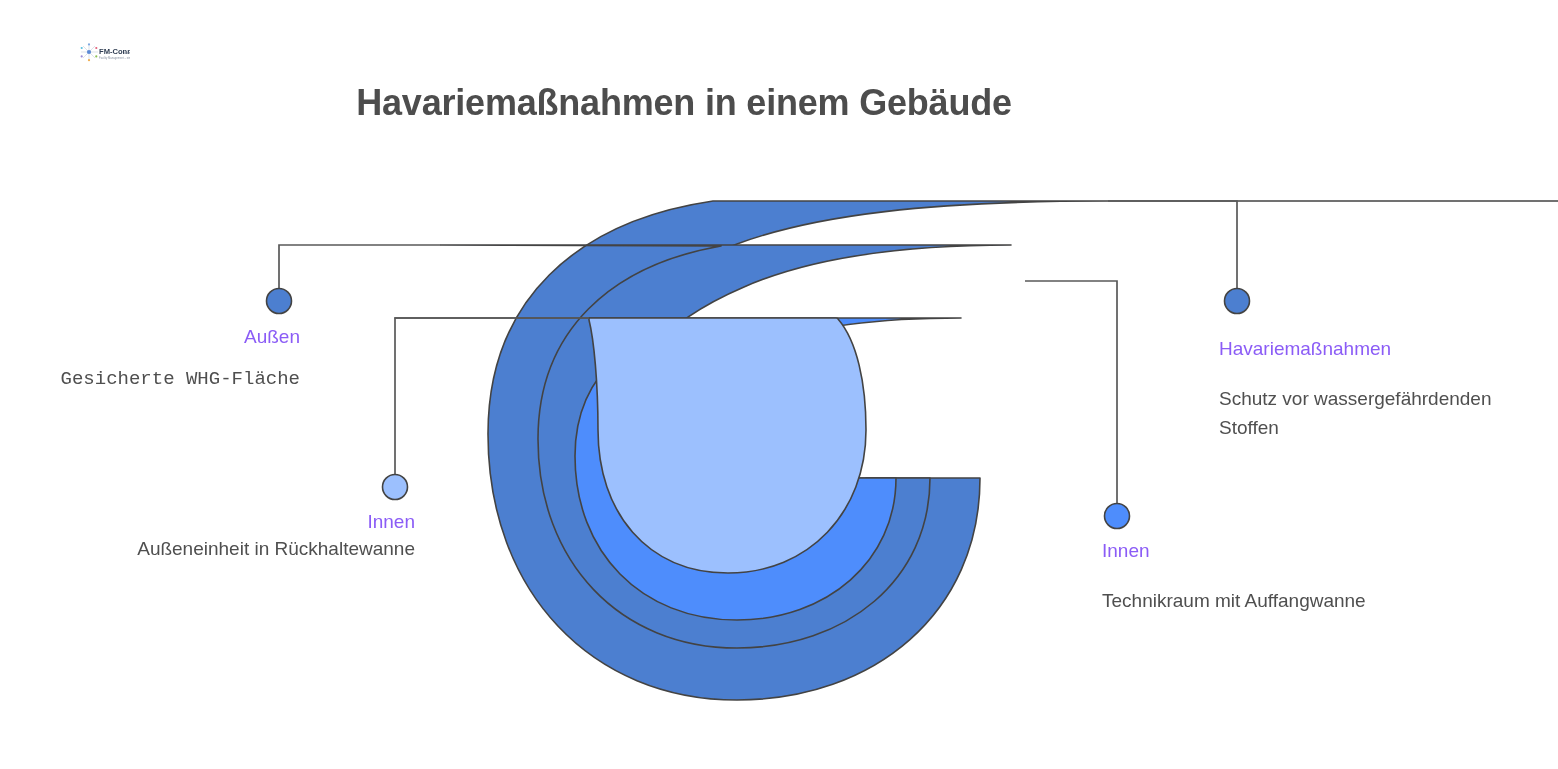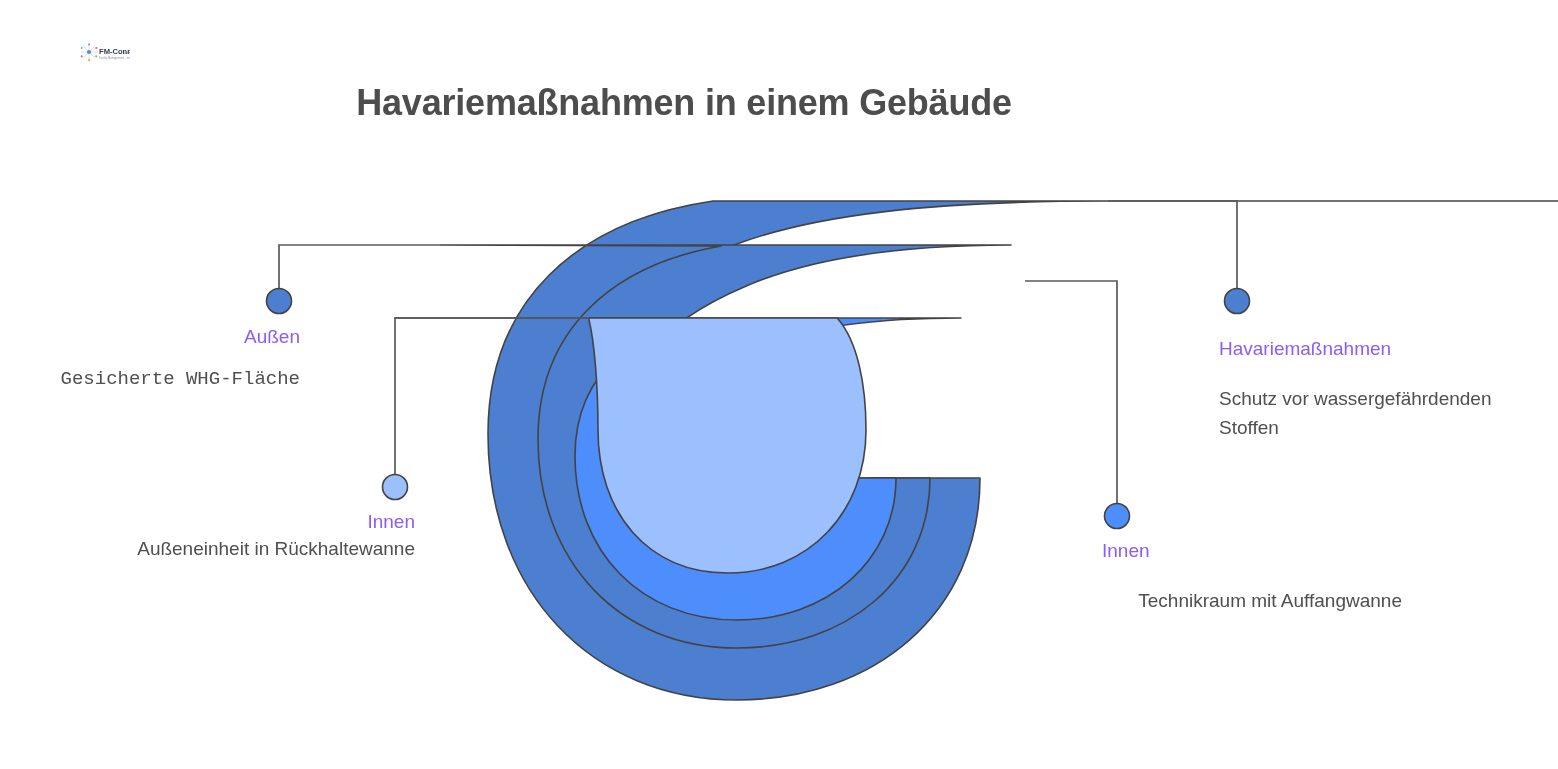--- a/index.html
+++ b/index.html
@@ -81,21 +81,21 @@
   #callout-aussen { left: 22px; top: 324px; width: 278px; }
   #callout-aussen .c-desc { margin-top: 16px; font-family: Liberation Mono, monospace; }
 
   #callout-dach { left: 105px; top: 509px; width: 310px; }
   #callout-dach .c-desc { }
 
   #callout-havarie { left: 1219px; top: 336px; width: 300px; }
   #callout-havarie .c-desc { margin-top: 23px; }
 
   #callout-innen { left: 1102px; top: 538px; width: 300px; }
-  #callout-innen .c-desc { margin-top: 23px; text-align: right; }
+  #callout-innen .c-desc { margin-top: 23px; }
 </style>
 </head>
 <body>
 
 <div id="canvas">
 
   <div id="logo">
     <svg width="52" height="25" viewBox="0 0 52 25" xmlns="http://www.w3.org/2000/svg">
       <g>
         <line x1="11" y1="3" x2="11" y2="20" stroke="#cfd6e0" stroke-width="0.7"></line>

